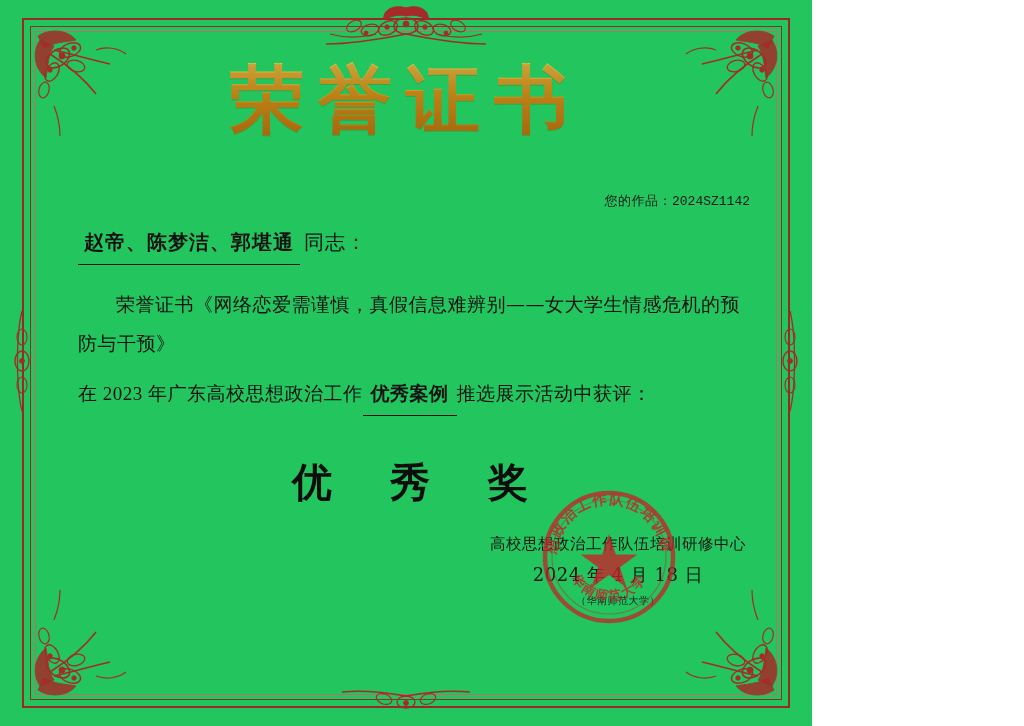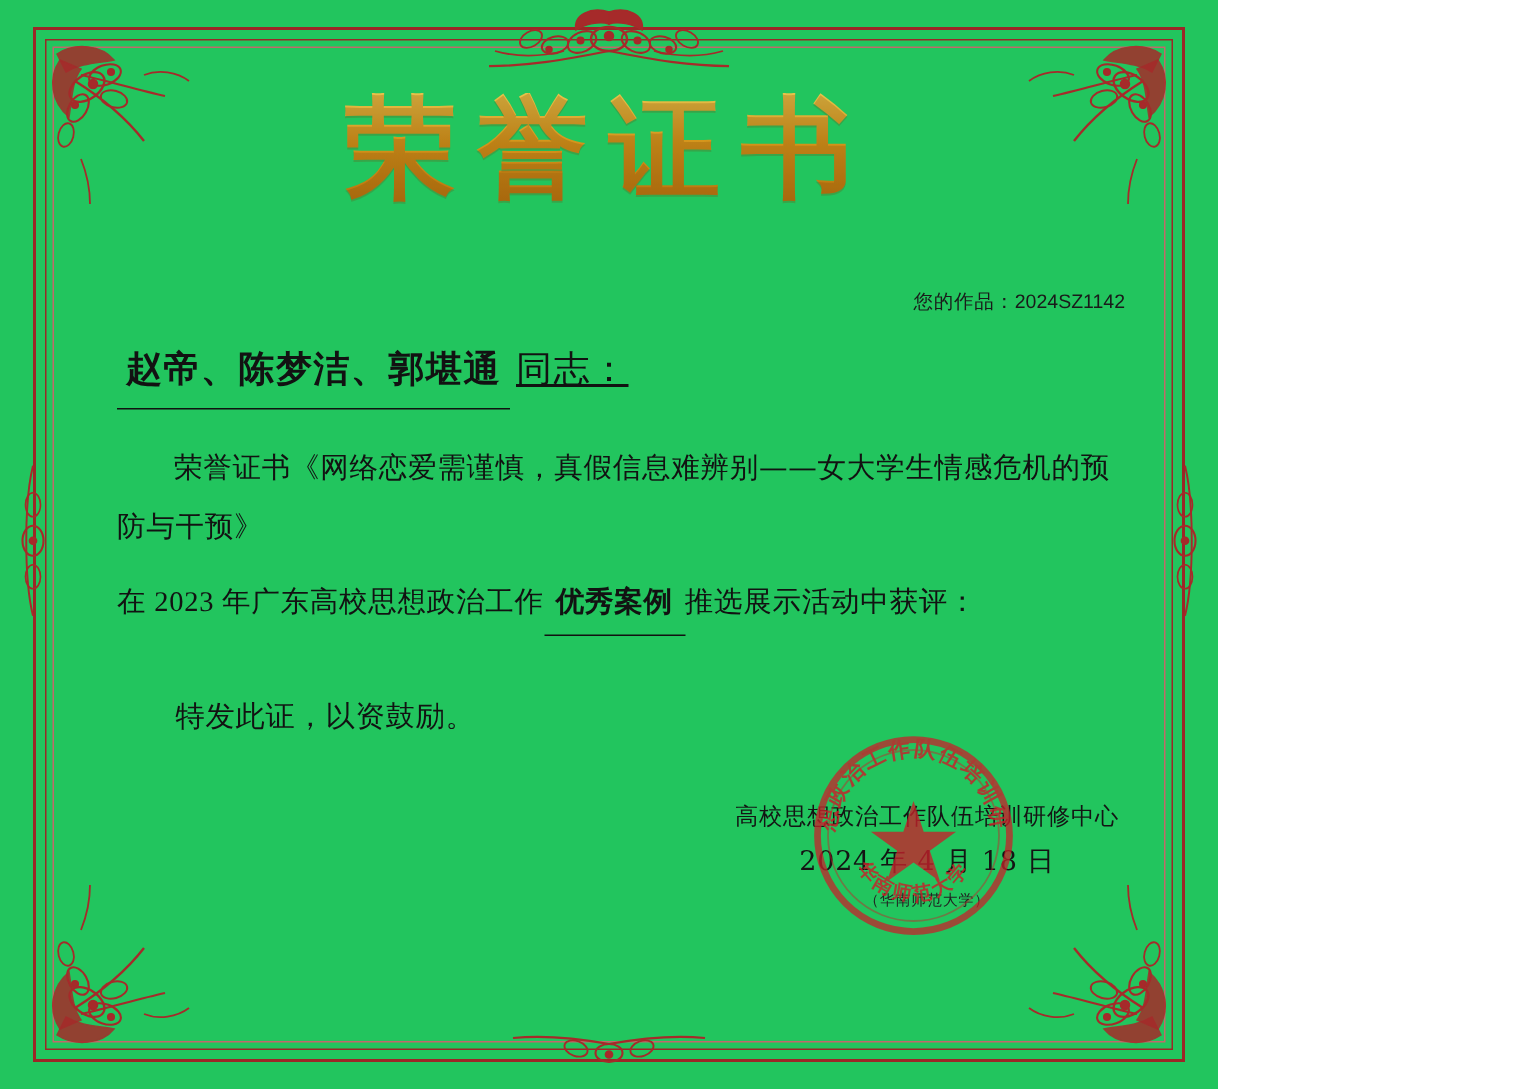--- a/index.html
+++ b/index.html
@@ -105,40 +105,39 @@
   .serial {
     position: absolute;
     right: 62px;
     top: 192px;
     font-size: 13px;
     color: #1a1a1a;
     letter-spacing: 0.5px;
     font-family: "Liberation Serif", serif;
   }
   .serial .serial-value {
-    font-family: Liberation Sans, sans-serif;
+    font-family: Liberation Mono, monospace;
     letter-spacing: 0;
   }
 
   
   .body-area {
     position: absolute;
     left: 78px;
     right: 70px;
     top: 222px;
     font-size: 19.5px;
     color: #121212;
     line-height: 2;
     font-family: "DejaVu Serif", serif;
   }
 
   .line-recipient {
-    font-size: 24px;
+    font-size: 20px;
     white-space: nowrap;
-    text-decoration: underline;
   }
   .names {
     font-weight: bold;
     border-bottom: 1.5px solid #111;
     padding: 0 6px 2px 6px;
     display: inline-block;
     letter-spacing: 1px;
   }
   .comrade {
     margin-left: 4px;
@@ -379,22 +378,22 @@
     </div>
 
     <div class="para">
       <span>荣誉证书《</span><span class="work-title">网络恋爱需谨慎，真假信息难辨别——女大学生情感危机的预防与干预</span><span>》</span>
     </div>
 
     <div class="line-event">
       <span>在 2023 年广东高校思想政治工作</span><span class="underline-slot">优秀案例</span><span>推选展示活动中获评：</span>
     </div>
 
-
-    <div class="closing">特发此证，以资鼓励。</div>
+    <div class="award">优 秀 奖</div>
+
   </div>
 
   <div class="signature">
     <div>高校思想政治工作队伍培训研修中心</div>
     <div class="sig-date">2024 年 4 月 18 日</div>
     <div class="sig-paren">（华南师范大学）</div>
   </div>
 
   <div class="seal">
     <svg width="146" height="146" viewBox="0 0 146 146">

